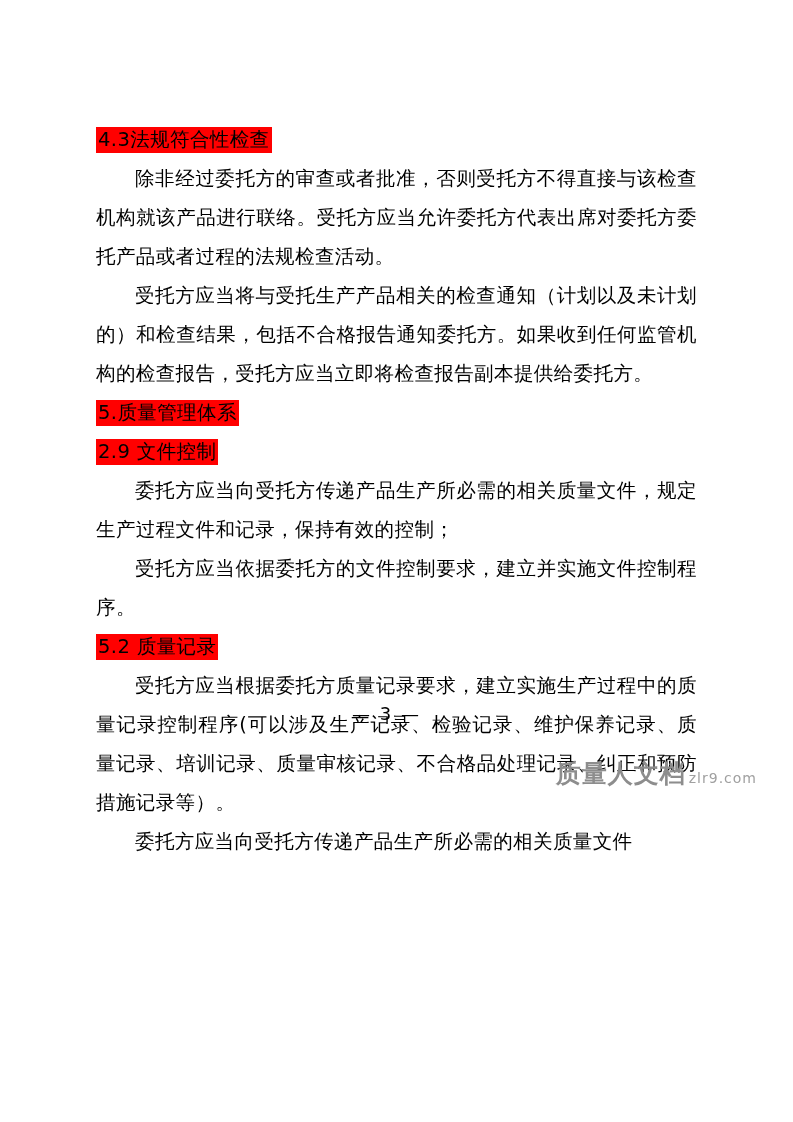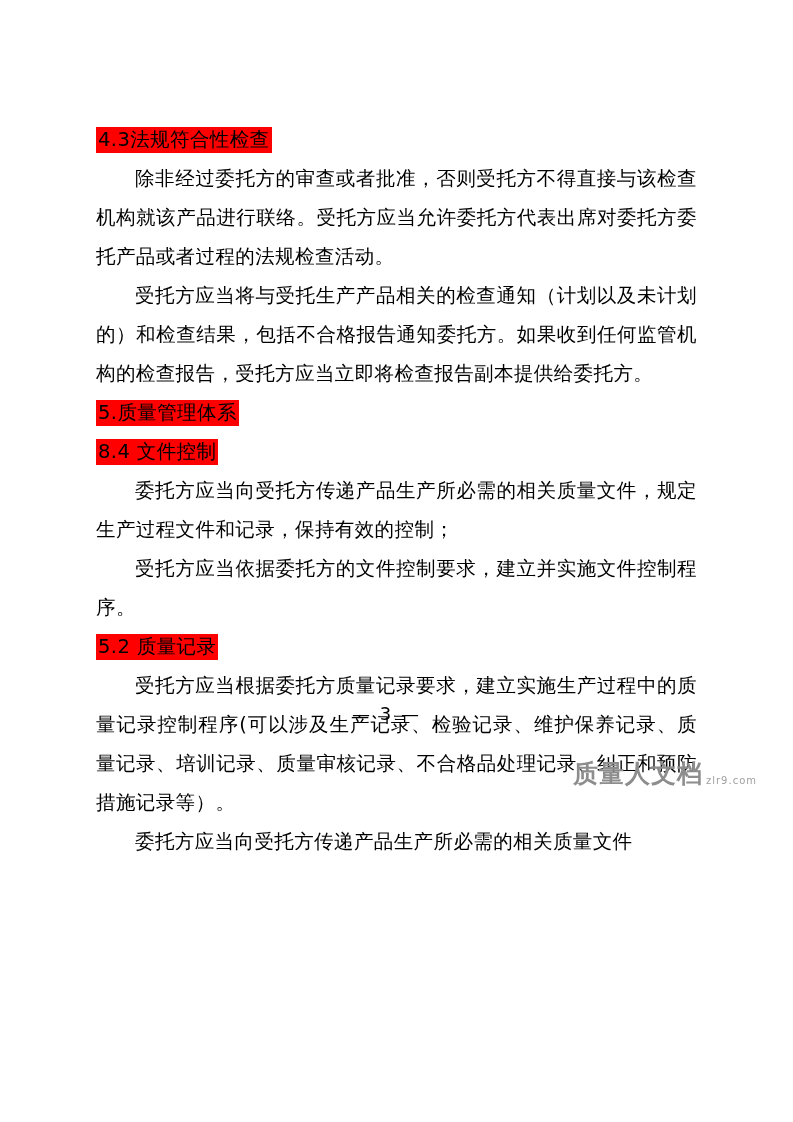--- a/index.html
+++ b/index.html
@@ -66,41 +66,41 @@
     margin-top: 37px;
   }
   .wm-text {
     font-family: "DejaVu Sans", "Liberation Sans", sans-serif;
     font-size: 25px;
     font-weight: bold;
     color: #8d8d8d;
     letter-spacing: 1px;
   }
   .wm-sub {
-    font-size: 10px;
+    font-size: 14px;
     color: #a0a0a0;
     letter-spacing: 1px;
     margin-left: -4px;
     align-self: flex-end;
     padding-bottom: 4px;
   }
 </style>
 </head>
 <body>
 
 <div class="page">
   <div class="doc-body">
 
     <p class="heading"><span class="hl">4.3法规符合性检查</span></p>
     <p class="para">除非经过委托方的审查或者批准，否则受托方不得直接与该检查机构就该产品进行联络。受托方应当允许委托方代表出席对委托方委托产品或者过程的法规检查活动。</p>
     <p class="para">受托方应当将与受托生产产品相关的检查通知（计划以及未计划的）和检查结果，包括不合格报告通知委托方。如果收到任何监管机构的检查报告，受托方应当立即将检查报告副本提供给委托方。</p>
 
     <p class="heading"><span class="hl">5.质量管理体系</span></p>
 
-    <p class="heading"><span class="hl">8.4  文件控制</span></p>
+    <p class="heading"><span class="hl">2.9  文件控制</span></p>
     <p class="para">委托方应当向受托方传递产品生产所必需的相关质量文件，规定生产过程文件和记录，保持有效的控制；</p>
     <p class="para">受托方应当依据委托方的文件控制要求，建立并实施文件控制程序。</p>
 
     <p class="heading"><span class="hl">5.2  质量记录</span></p>
     <p class="para">受托方应当根据委托方质量记录要求，建立实施生产过程中的质量记录控制程序(可以涉及生产记录、检验记录、维护保养记录、质量记录、培训记录、质量审核记录、不合格品处理记录、纠正和预防措施记录等）。</p>
     <p class="para">委托方应当向受托方传递产品生产所必需的相关质量文件</p>
 
   </div>
 
   <div class="page-number">—  3  —</div>

